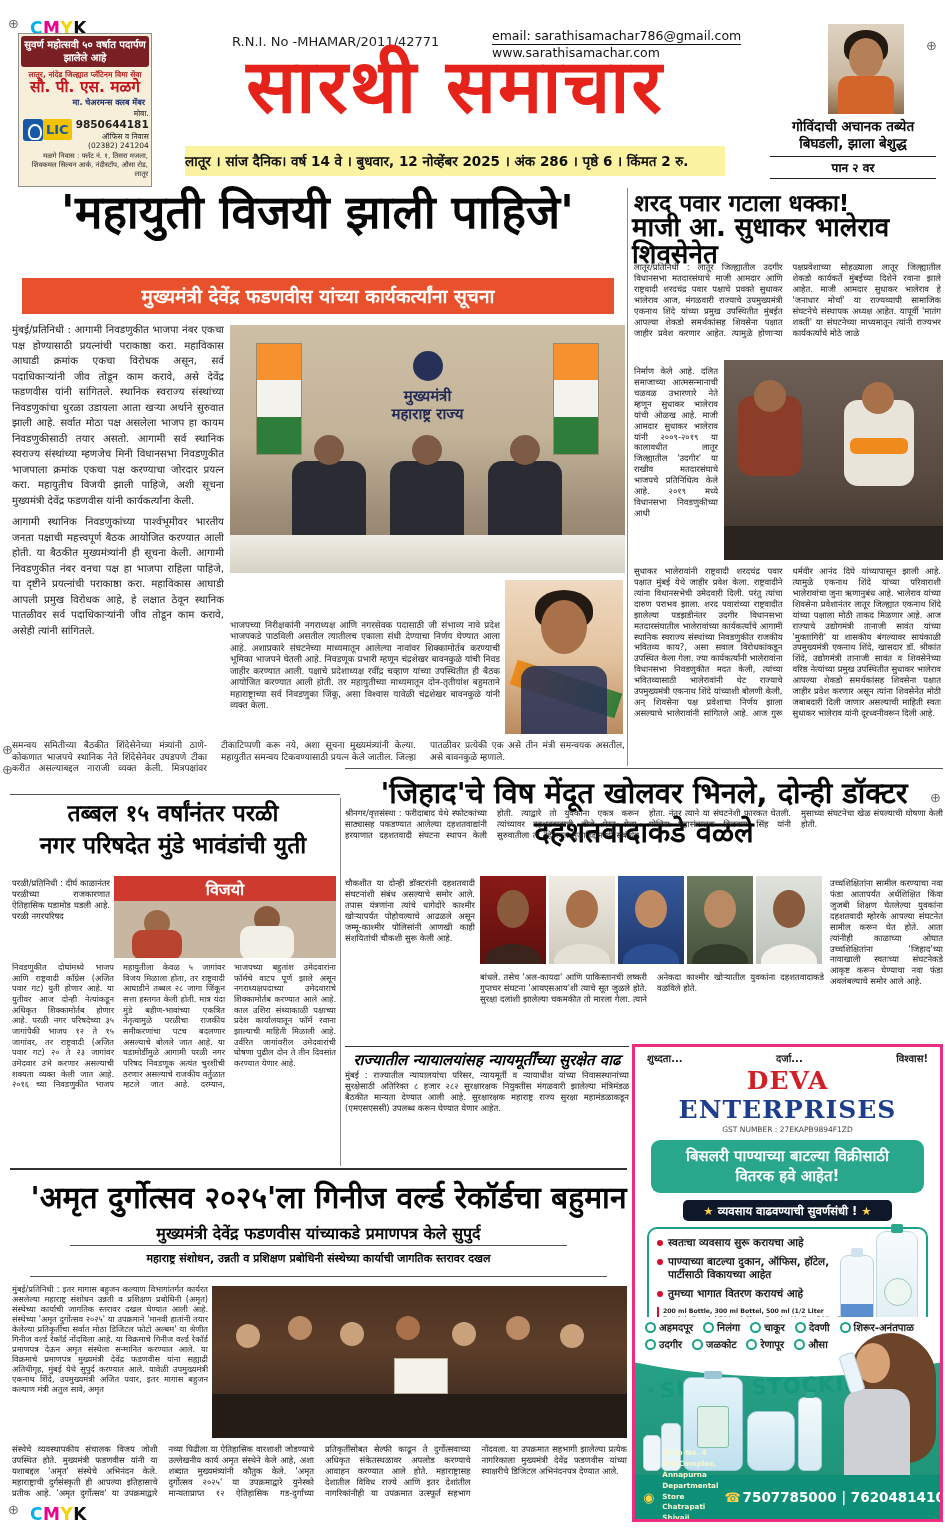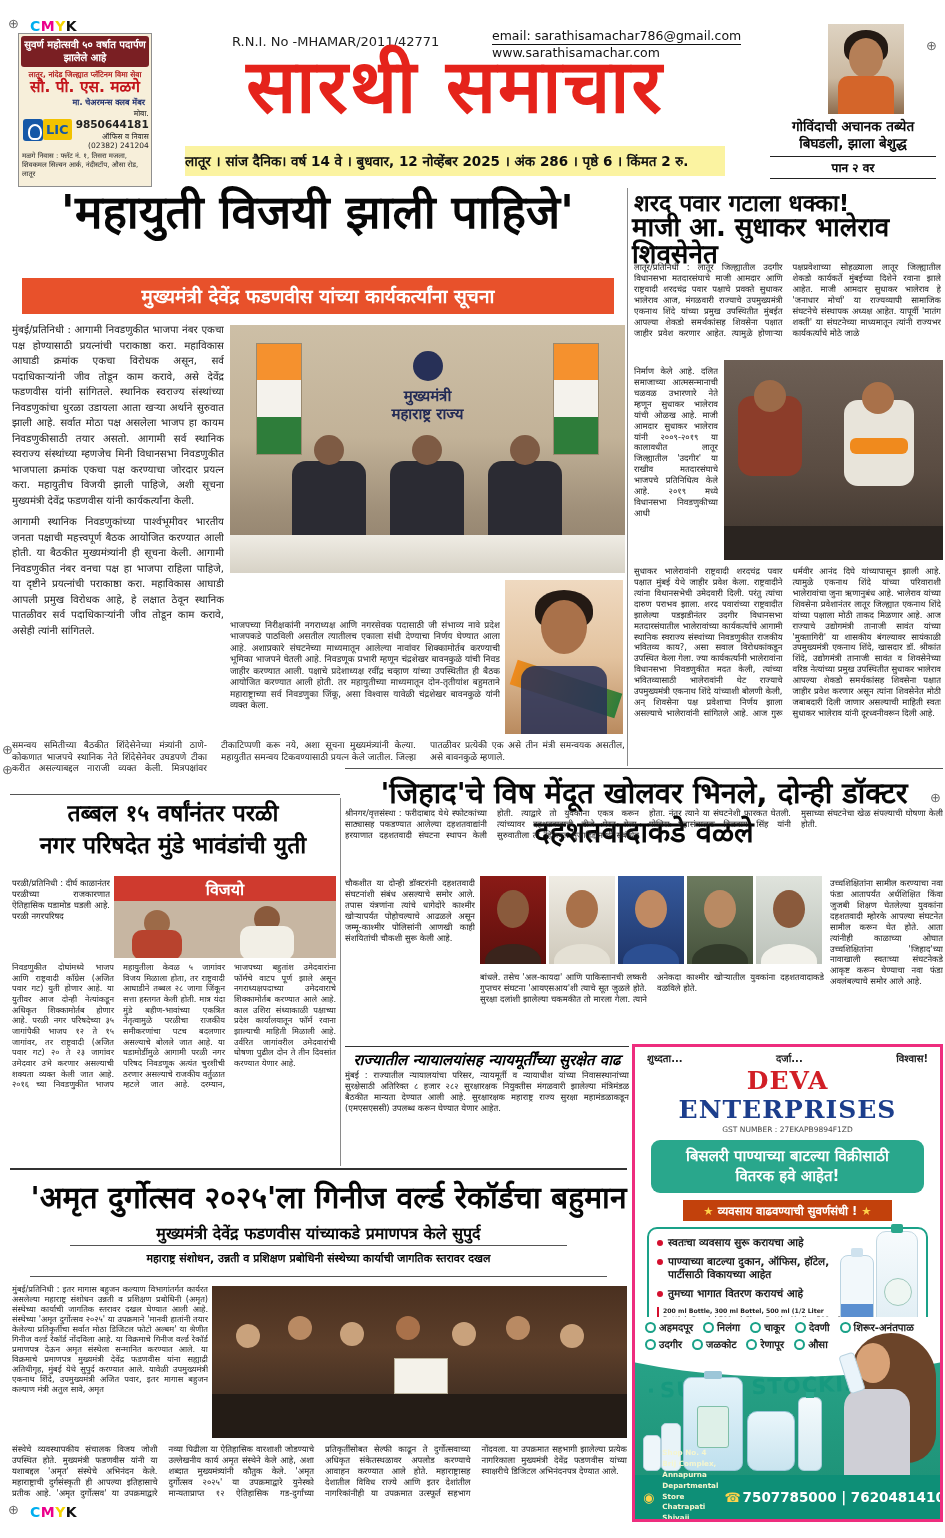--- a/index.html
+++ b/index.html
@@ -1,39 +1,39 @@
 <!DOCTYPE html>
 <html><head>
 <meta charset="utf-8">
 <style>
   html,body{margin:0;padding:0;background:#e9e9e9;font-family:"DejaVu Sans",sans-serif;}
   #page{position:relative;width:945px;height:1538px;background:#ffffff;margin:0 auto;overflow:hidden;}
   .abs{position:absolute;}
   .j{font-size:8.4px;line-height:1.3;text-align:justify;color:#1c1c1c;overflow:hidden;}
   .reg{color:#666;font-size:13px;}
-  .cmyk{font-size:14px;font-weight:bold;letter-spacing:.5px;}
+  .cmyk{font-size:17px;font-weight:bold;letter-spacing:.5px;}
   .cmyk .c{color:#00aeef}.cmyk .m{color:#ec008c}.cmyk .y{color:#f5d400}.cmyk .k{color:#111}
   .vrule{border-left:1px solid #8a8a8a;}
   .hrule{border-top:1px solid #555;}
   .hrule2{border-top:2px solid #333;}
 
   
   .licbox{left:18px;top:33px;width:132px;height:152px;border:1px solid #8f8f8f;background:#f7efda;font-size:8px;}
   .lic-head{background:#7a1f23;color:#fff;font-weight:bold;font-size:10px;text-align:center;padding:3px 2px;line-height:1.25;border-radius:3px;margin:2px;}
   .lic-line1{color:#b22020;font-weight:bold;font-size:7.5px;text-align:center;margin-top:1px;}
   .lic-name{color:#c3161c;font-weight:bold;font-size:15.5px;text-align:center;line-height:1.1;}
   .lic-desig{color:#20306e;font-weight:bold;font-size:8px;text-align:right;padding-right:6px;}
   .lic-row{display:flex;align-items:center;gap:4px;padding:2px 4px;}
   .lic-logo{display:flex;align-items:center;}
   .lic-emb{width:20px;height:22px;background:#1558a7;border-radius:3px;display:inline-block;position:relative;}
   .lic-emb::after{content:"";position:absolute;left:5px;top:5px;width:10px;height:12px;border:2px solid #fff;border-radius:50% 50% 40% 40%;}
   .lic-txt{background:#f2c200;color:#1558a7;font-weight:bold;font-size:13px;padding:3px 3px;border-radius:2px;}
   .lic-phones{font-size:7.5px;color:#222;text-align:right;flex:1;line-height:1.25;}
   .lic-phones .big{font-size:10.5px;font-weight:bold;}
-  .lic-addr{font-size:7px;text-align:left;color:#222;line-height:1.25;padding:0 3px;}
+  .lic-addr{font-size:7px;text-align:right;color:#222;line-height:1.25;padding:0 3px;}
 
   
   .rni{font-size:13px;color:#222;}
   .emailline{font-size:12.5px;color:#111;border-bottom:1px solid #111;padding-bottom:1px;}
   .webline{font-size:12.5px;color:#111;}
   .title{color:#e5231b;font-weight:bold;font-size:74px;line-height:1.05;letter-spacing:2px;text-align:center;}
   .dateline{background:#fbf3a1;font-weight:bold;font-size:13.5px;color:#111;text-align:left;line-height:30px;height:30px;}
 
   
   .sidecap{font-weight:bold;font-size:13.5px;color:#0a0a0a;text-align:center;line-height:1.25;}
@@ -77,21 +77,21 @@
   .face .fh{position:absolute;left:17px;top:14px;width:32px;height:38px;border-radius:50%;}
   .face .fb{position:absolute;left:5px;bottom:-14px;width:56px;height:34px;border-radius:50% 50% 0 0;}
 
   
   .deva{left:632px;top:1002px;width:311px;height:478px;border:3px solid #ee2d7e;background:#fff;box-sizing:border-box;position:absolute;overflow:hidden;margin-top:42px;}
   .tagrow{display:flex;justify-content:space-between;padding:4px 12px 0;font-size:10px;font-weight:bold;color:#222;}
   .brand{text-align:center;font-family:"DejaVu Serif",serif;font-weight:bold;font-size:25px;letter-spacing:1px;margin-top:1px;}
   .brand .b1{color:#d11f26}.brand .b2{color:#1c3e8c}
   .gst{text-align:center;font-size:7.5px;color:#444;margin-top:1px;}
   .offer{margin:6px 16px 0;background:#29a78c;border-radius:9px;color:#fff;font-weight:bold;font-size:15px;text-align:center;padding:7px 4px;line-height:1.3;}
-  .opp{margin:7px auto 0;width:max-content;background:#c2410c;color:#fff;font-weight:bold;font-size:11.5px;border-radius:0;padding:3px 20px;}
+  .opp{margin:7px auto 0;width:max-content;background:#0f172a;color:#fff;font-weight:bold;font-size:11.5px;border-radius:5px;padding:3px 20px;}
   .opp .st{color:#ffd24a;}
   .whitebox{margin:6px 12px 0;border:2px solid #1aa188;border-radius:10px;padding:7px 8px 5px;position:relative;height:128px;box-sizing:border-box;}
   .bullet{display:flex;gap:5px;font-size:10.5px;font-weight:bold;color:#1d1d1d;margin-bottom:6px;width:186px;line-height:1.25;}
   .bullet i{flex:none;width:6px;height:6px;border-radius:50%;background:#d40f2e;margin-top:4px;}
   .sizes{width:180px;font-size:6.2px;font-weight:bold;color:#222;line-height:1.45;border-left:2px solid #d40f2e;padding-left:4px;}
   .bot1{position:absolute;right:52px;bottom:8px;width:32px;height:88px;border-radius:8px 8px 6px 6px;background:linear-gradient(180deg,#f2f8fb 0 55%,#5a8fd0 55% 80%,#e8f2f8 80% 100%);border:1px solid #bcd4e2;}
   .bot1::before{content:"";position:absolute;top:-8px;left:10px;width:12px;height:9px;background:#cfe2ee;border-radius:2px;}
   .bot2{position:absolute;right:8px;bottom:8px;width:40px;height:112px;border-radius:10px 10px 8px 8px;background:linear-gradient(180deg,#f7fbfd,#dcebf2);border:1px solid #c3d8e2;}
   .bot2::before{content:"";position:absolute;top:-8px;left:14px;width:12px;height:9px;background:#2aa78c;border-radius:2px;}
   .bot2::after{content:"";position:absolute;top:46px;left:7px;width:26px;height:26px;border-radius:50%;background:#eef6f2;border:1px solid #9fc9bd;}

